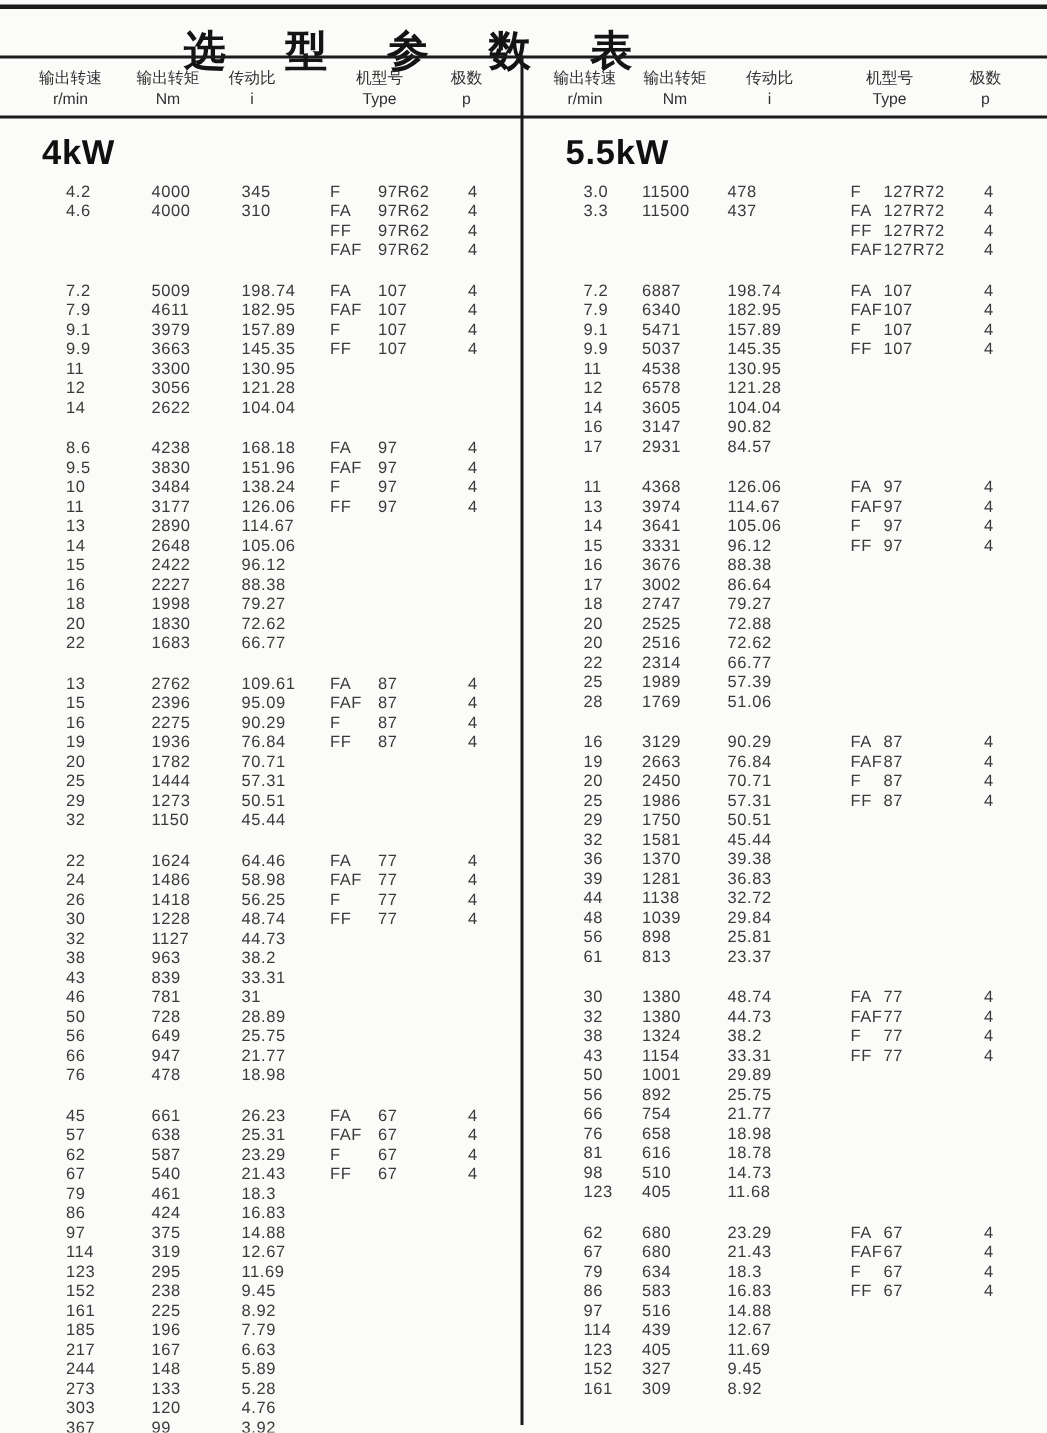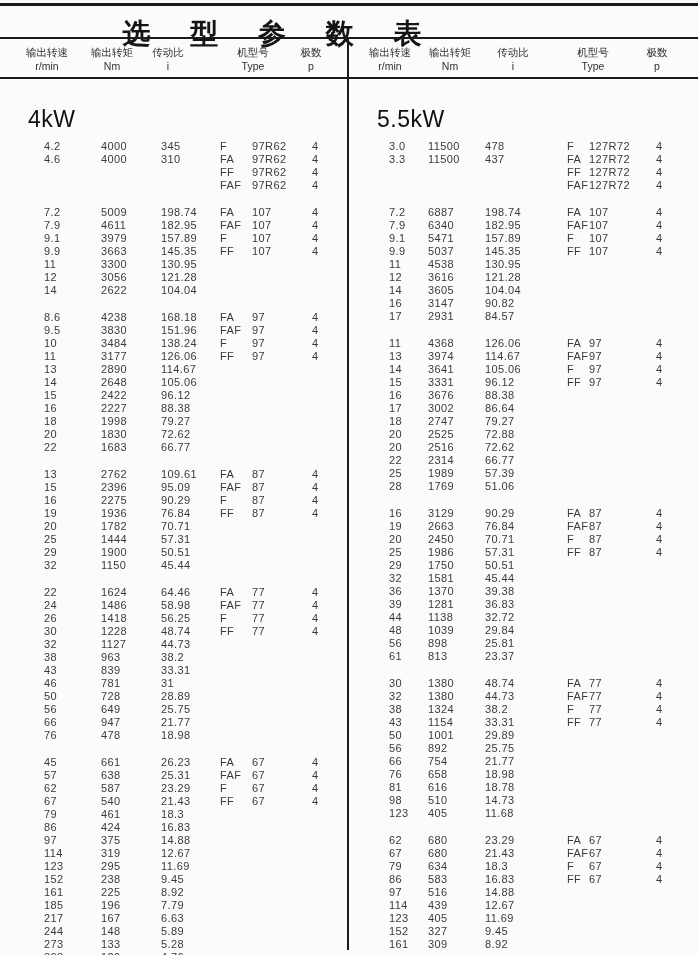--- a/index.html
+++ b/index.html
@@ -19,21 +19,21 @@
   }
   .header-cell{
     position:absolute;top:45px;transform:translateX(-50%);
     text-align:center;font-size:10.5px;line-height:14px;color:#303030;white-space:nowrap;
   }
   .hl1{left:47px;} .hl2{left:112px;} .hl3{left:168px;} .hl4{left:253px;} .hl5{left:311px;}
   .hr1{left:390px;} .hr2{left:450px;} .hr3{left:513px;} .hr4{left:593px;} .hr5{left:657px;}
   .half{position:absolute;top:79px;}
   #half-0{left:0;width:347px;}
   #half-1{left:349px;width:349px;}
-  .power{font-size:23px;line-height:24px;font-weight:normal;color:#101010;margin:28px 0 0 28px;letter-spacing:0.5px;}
+  .power{font-size:23px;line-height:24px;font-weight:bold;color:#101010;margin:10px 0 0 28px;letter-spacing:0.5px;}
   .groups{margin-top:9px;}
   .group{margin-top:14px;}
   .group:first-child{margin-top:0;}
   .row{position:relative;height:13px;font-size:11px;line-height:13px;letter-spacing:0.4px;}
   .cell{position:absolute;top:0;white-space:nowrap;}
   #half-0 .c1{left:44px;}  #half-0 .c2{left:101px;} #half-0 .c3{left:161px;}
   #half-0 .c4{left:220px;} #half-0 .c5{left:252px;} #half-0 .c6{left:312px;}
   #half-1 .c1{left:40px;}  #half-1 .c2{left:79px;text-align:right;}  #half-1 .c3{left:136px;}
   #half-1 .c4{left:218px;} #half-1 .c5{left:240px;} #half-1 .c6{left:307px;}
 </style>
@@ -276,21 +276,21 @@
           <span class="cell c2">1782</span>
           <span class="cell c3">70.71</span>
         </div>
         <div class="row">
           <span class="cell c1">25</span>
           <span class="cell c2">1444</span>
           <span class="cell c3">57.31</span>
         </div>
         <div class="row">
           <span class="cell c1">29</span>
-          <span class="cell c2">1900</span>
+          <span class="cell c2">1273</span>
           <span class="cell c3">50.51</span>
         </div>
         <div class="row">
           <span class="cell c1">32</span>
           <span class="cell c2">1150</span>
           <span class="cell c3">45.44</span>
         </div>
       </div>
       <div class="group">
         <div class="row">
@@ -532,21 +532,21 @@
           <span class="cell c5">107</span>
           <span class="cell c6">4</span>
         </div>
         <div class="row">
           <span class="cell c1">11</span>
           <span class="cell c2">4538</span>
           <span class="cell c3">130.95</span>
         </div>
         <div class="row">
           <span class="cell c1">12</span>
-          <span class="cell c2">3616</span>
+          <span class="cell c2">6578</span>
           <span class="cell c3">121.28</span>
         </div>
         <div class="row">
           <span class="cell c1">14</span>
           <span class="cell c2">3605</span>
           <span class="cell c3">104.04</span>
         </div>
         <div class="row">
           <span class="cell c1">16</span>
           <span class="cell c2">3147</span>

